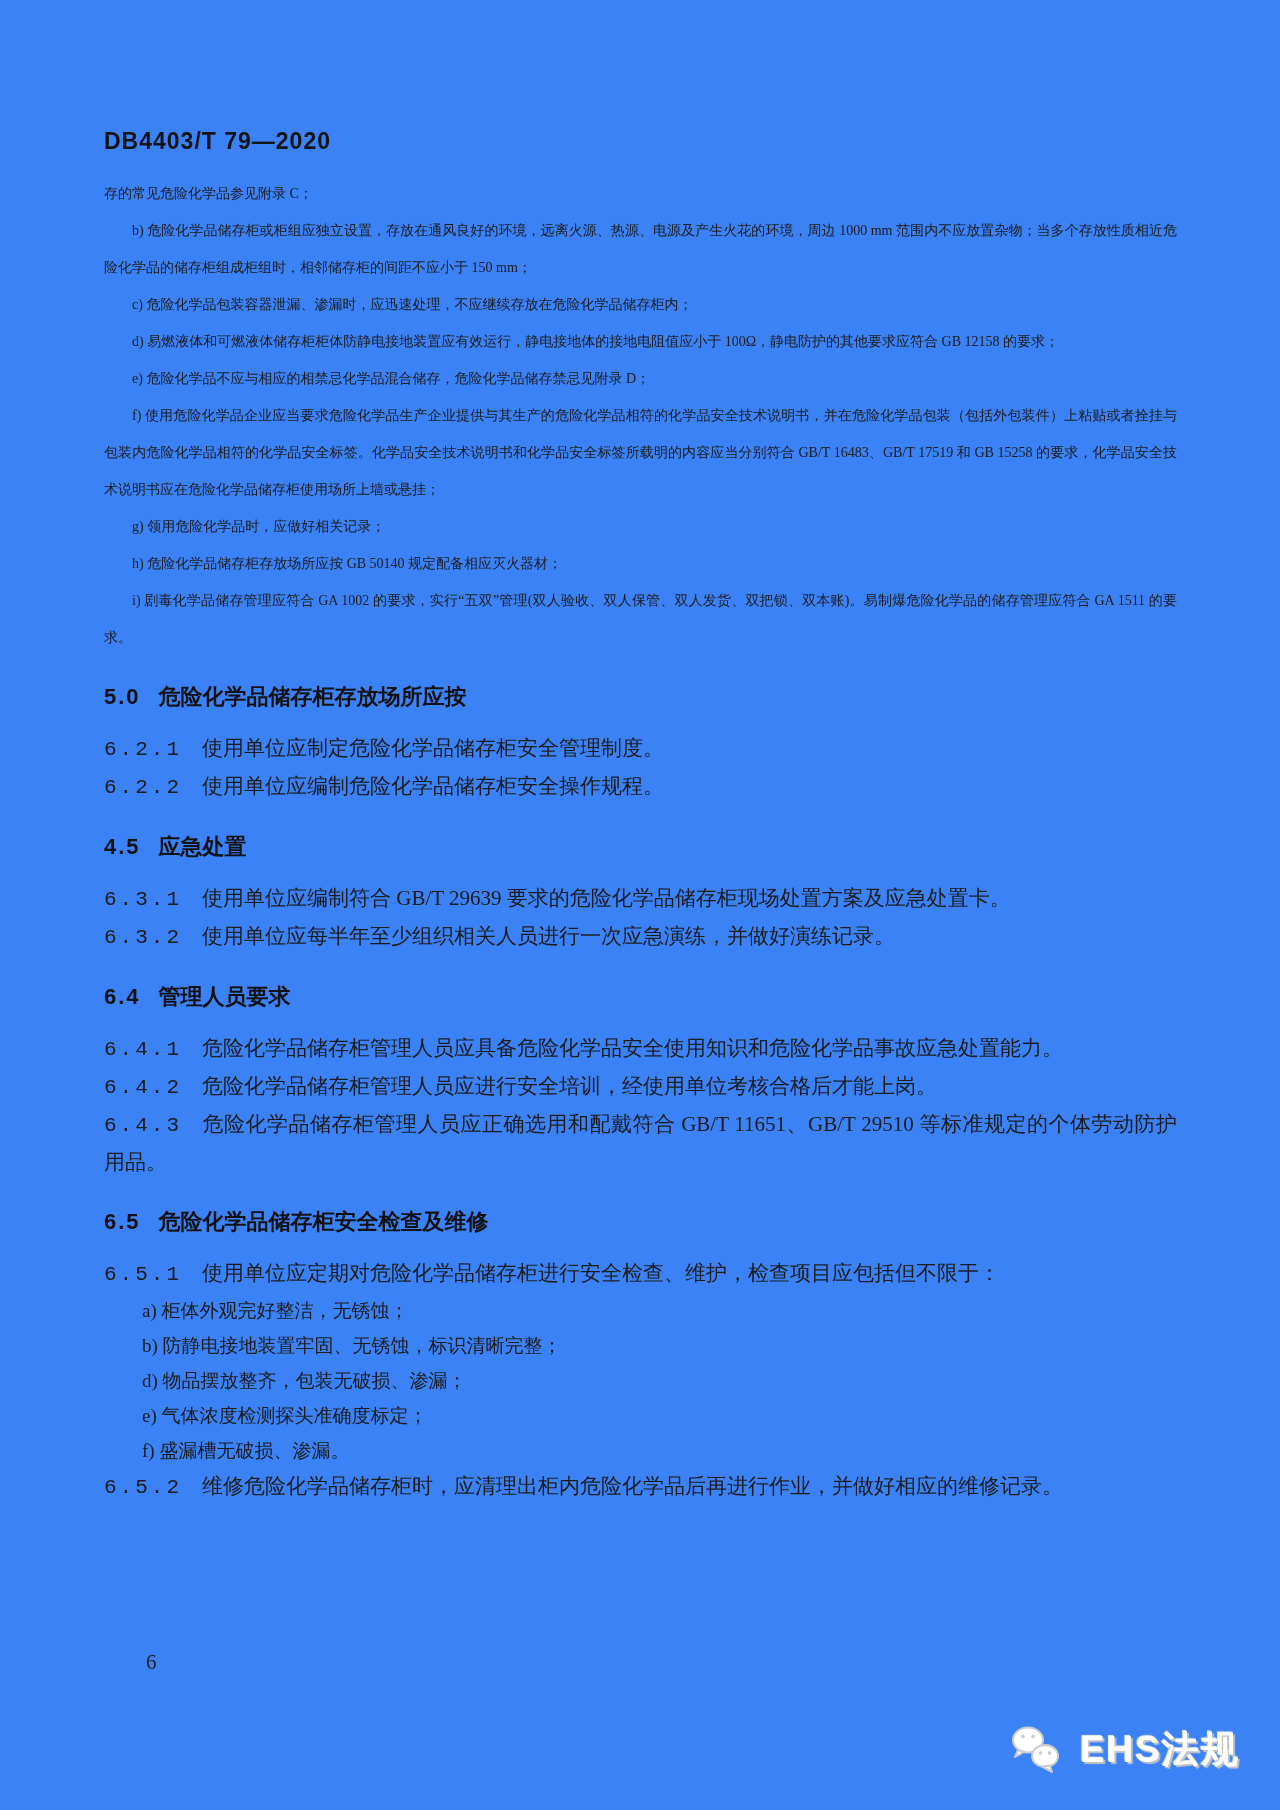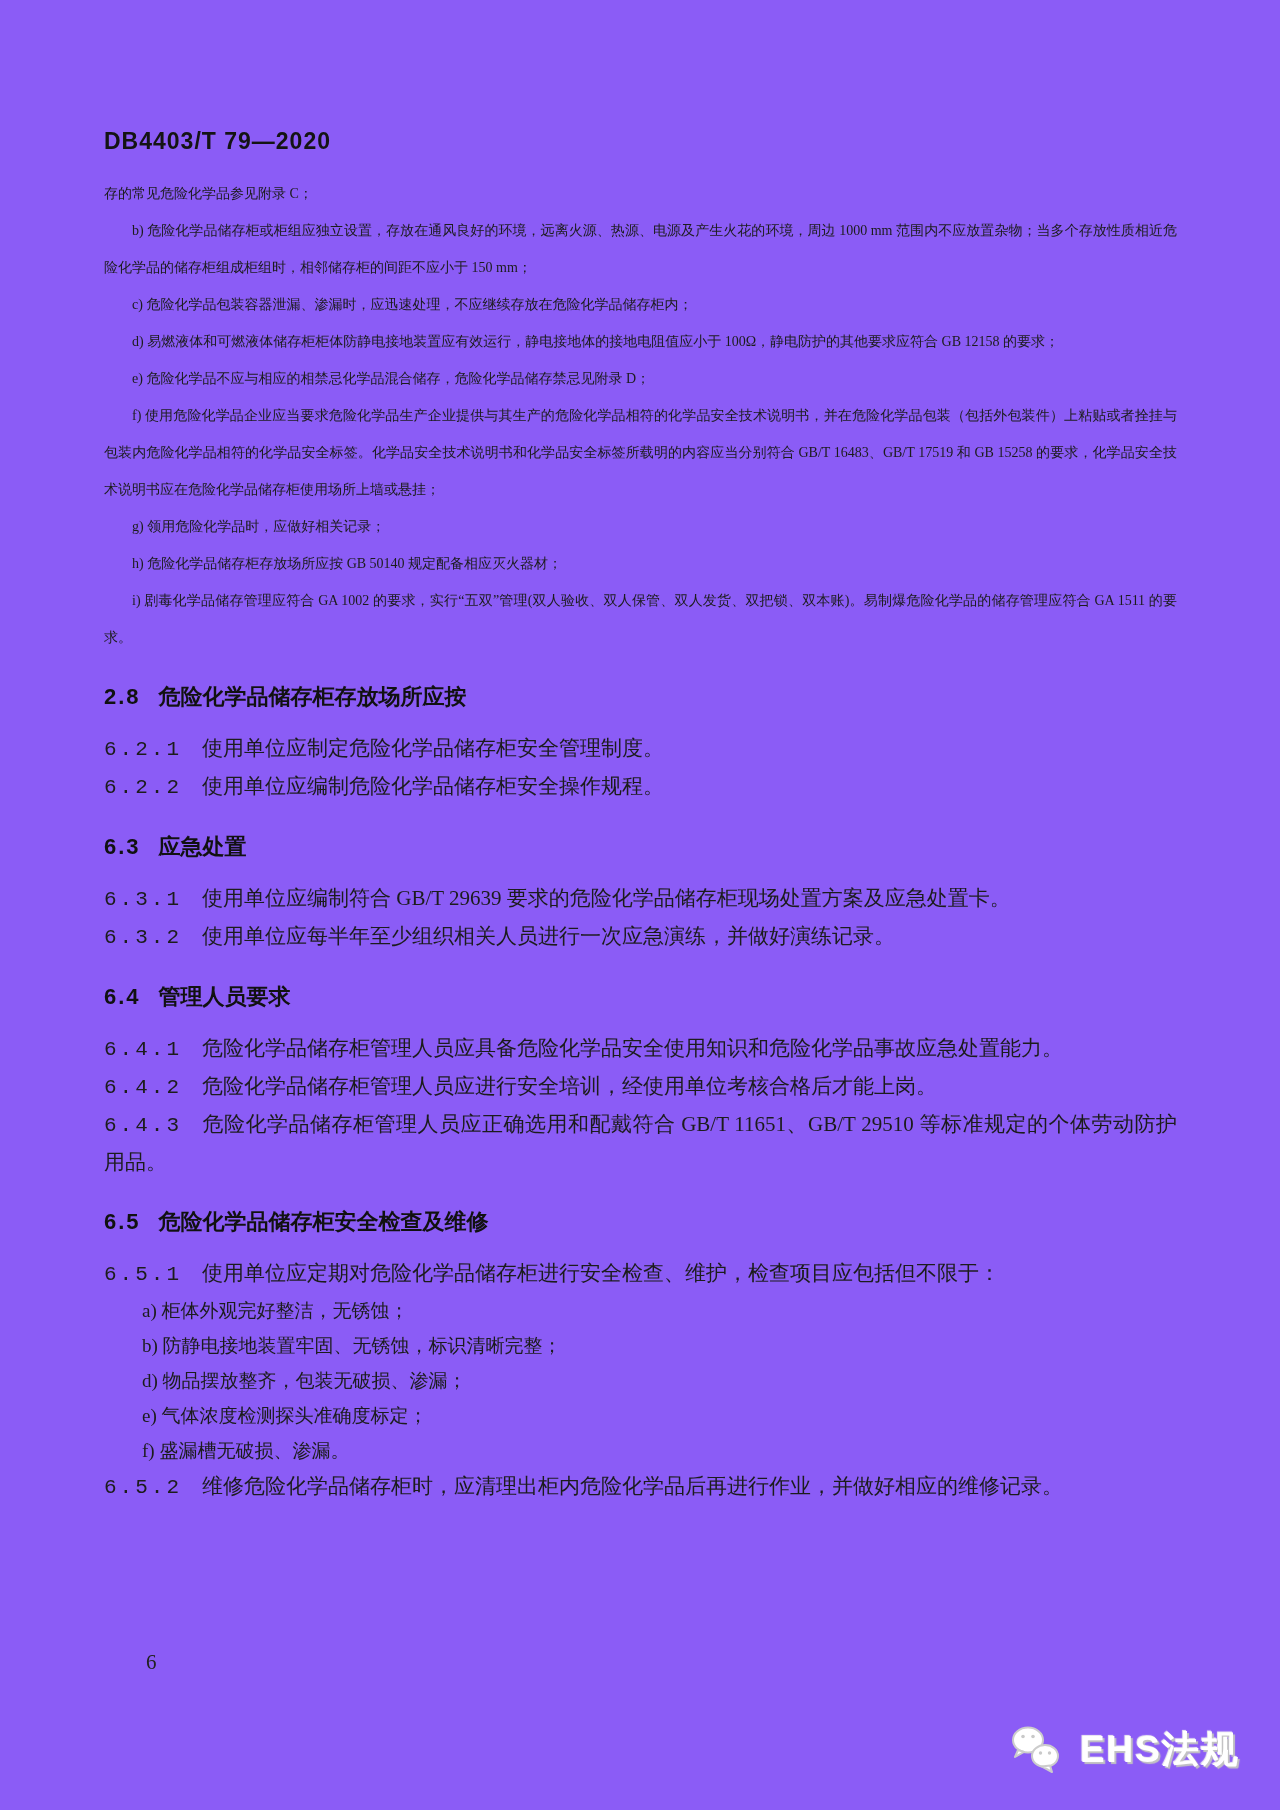--- a/index.html
+++ b/index.html
@@ -1,21 +1,21 @@
 <!DOCTYPE html>
 <html><head>
 <meta charset="utf-8">
 <style>
   html, body { margin: 0; padding: 0; background: #ffffff; }
   .page {
     position: relative;
     width: 1280px;
     height: 1810px;
     margin: 0 auto;
-    background: #8b5cf6;
+    background: #3b82f6;
     box-sizing: border-box;
     padding: 128px 103px 0 104px;
     overflow: hidden;
     font-family: "Liberation Serif", "DejaVu Serif", serif;
     color: #1c1c1c;
   }
   .doc-number {
     font-family: "Liberation Sans", "DejaVu Sans", sans-serif;
     font-size: 23px;
     font-weight: 600;
@@ -91,31 +91,31 @@
     <p class="body-text li">b) 危险化学品储存柜或柜组应独立设置，存放在通风良好的环境，远离火源、热源、电源及产生火花的环境，周边 1000 mm 范围内不应放置杂物；当多个存放性质相近危险化学品的储存柜组成柜组时，相邻储存柜的间距不应小于 150 mm；</p>
     <p class="body-text li">c) 危险化学品包装容器泄漏、渗漏时，应迅速处理，不应继续存放在危险化学品储存柜内；</p>
     <p class="body-text li">d) 易燃液体和可燃液体储存柜柜体防静电接地装置应有效运行，静电接地体的接地电阻值应小于 100Ω，静电防护的其他要求应符合 GB 12158 的要求；</p>
     <p class="body-text li">e) 危险化学品不应与相应的相禁忌化学品混合储存，危险化学品储存禁忌见附录 D；</p>
     <p class="body-text li">f) 使用危险化学品企业应当要求危险化学品生产企业提供与其生产的危险化学品相符的化学品安全技术说明书，并在危险化学品包装（包括外包装件）上粘贴或者拴挂与包装内危险化学品相符的化学品安全标签。化学品安全技术说明书和化学品安全标签所载明的内容应当分别符合 GB/T 16483、GB/T 17519 和 GB 15258 的要求，化学品安全技术说明书应在危险化学品储存柜使用场所上墙或悬挂；</p>
     <p class="body-text li">g) 领用危险化学品时，应做好相关记录；</p>
     <p class="body-text li">h) 危险化学品储存柜存放场所应按 GB 50140 规定配备相应灭火器材；</p>
     <p class="body-text li">i) 剧毒化学品储存管理应符合 GA 1002 的要求，实行“五双”管理(双人验收、双人保管、双人发货、双把锁、双本账)。易制爆危险化学品的储存管理应符合 GA 1511 的要求。</p>
 
     <h3 class="sec">
-      <span class="sec-num">2.8</span><span class="sec-title">危险化学品储存柜存放场所应按</span>
+      <span class="sec-num">5.0</span><span class="sec-title">危险化学品储存柜存放场所应按</span>
     </h3>
     <p class="clause">
       <span class="cnum">6.2.1</span><span>使用单位应制定危险化学品储存柜安全管理制度。</span>
     </p>
     <p class="clause">
       <span class="cnum">6.2.2</span><span>使用单位应编制危险化学品储存柜安全操作规程。</span>
     </p>
 
     <h3 class="sec">
-      <span class="sec-num">6.3</span><span class="sec-title">应急处置</span>
+      <span class="sec-num">4.5</span><span class="sec-title">应急处置</span>
     </h3>
     <p class="clause">
       <span class="cnum">6.3.1</span><span>使用单位应编制符合 GB/T 29639 要求的危险化学品储存柜现场处置方案及应急处置卡。</span>
     </p>
     <p class="clause">
       <span class="cnum">6.3.2</span><span>使用单位应每半年至少组织相关人员进行一次应急演练，并做好演练记录。</span>
     </p>
 
     <h3 class="sec">
       <span class="sec-num">6.4</span><span class="sec-title">管理人员要求</span>

